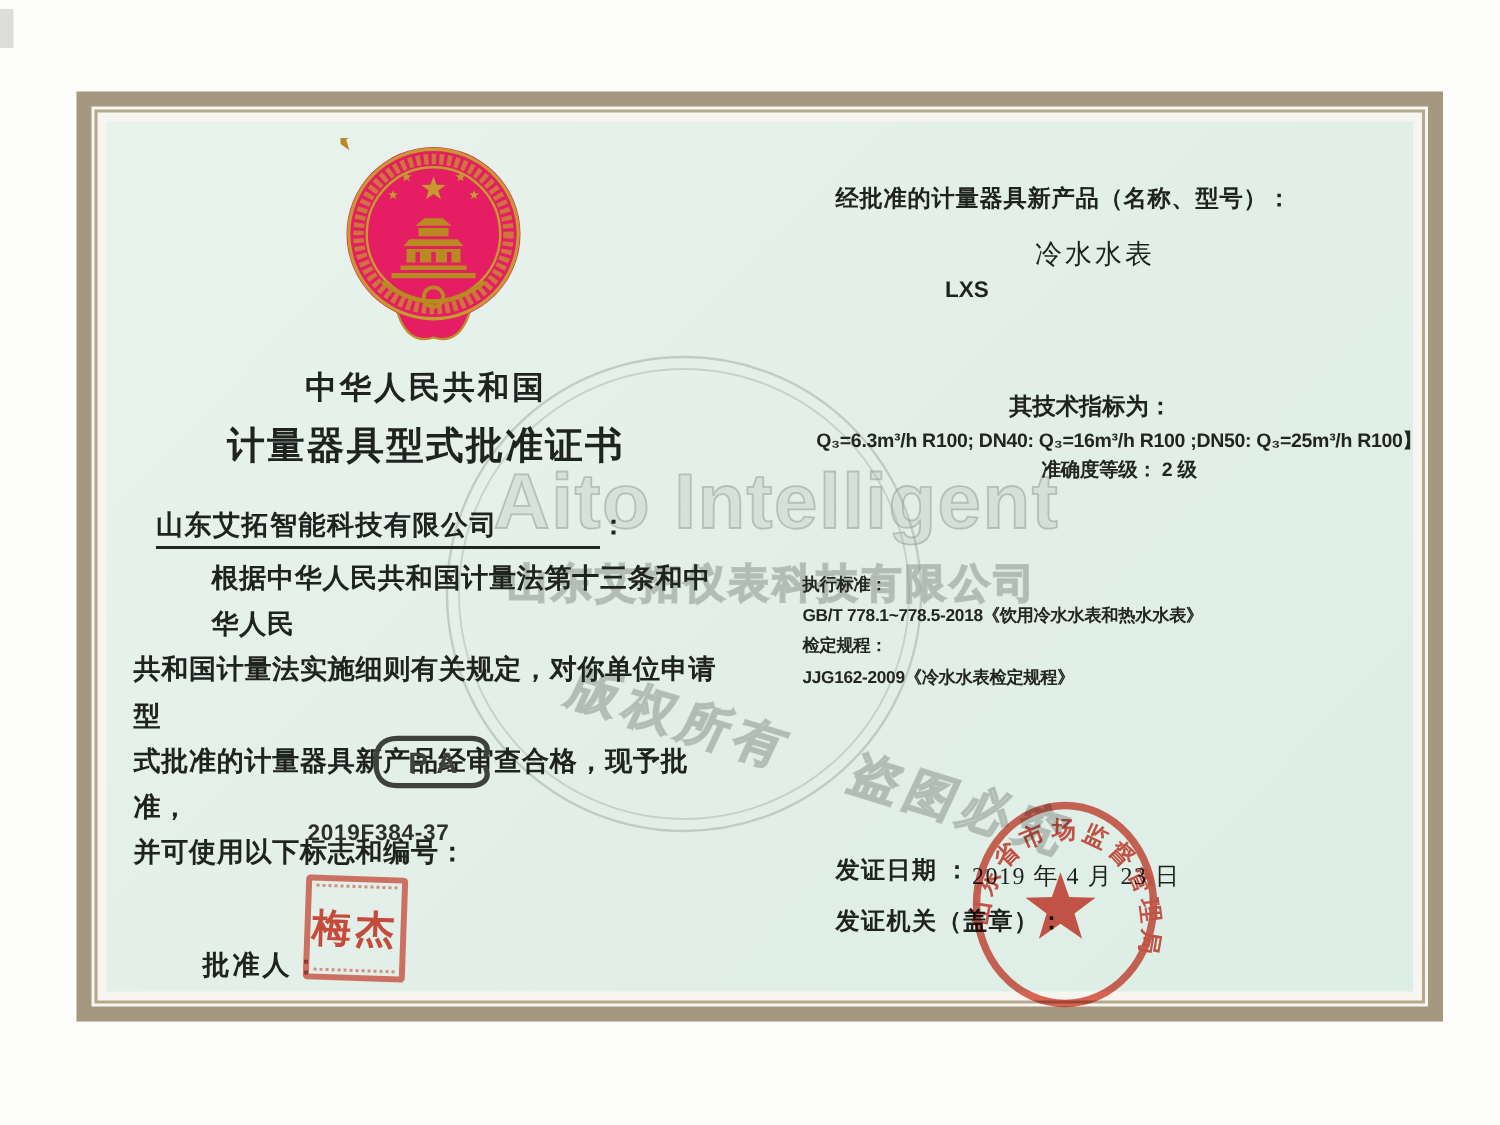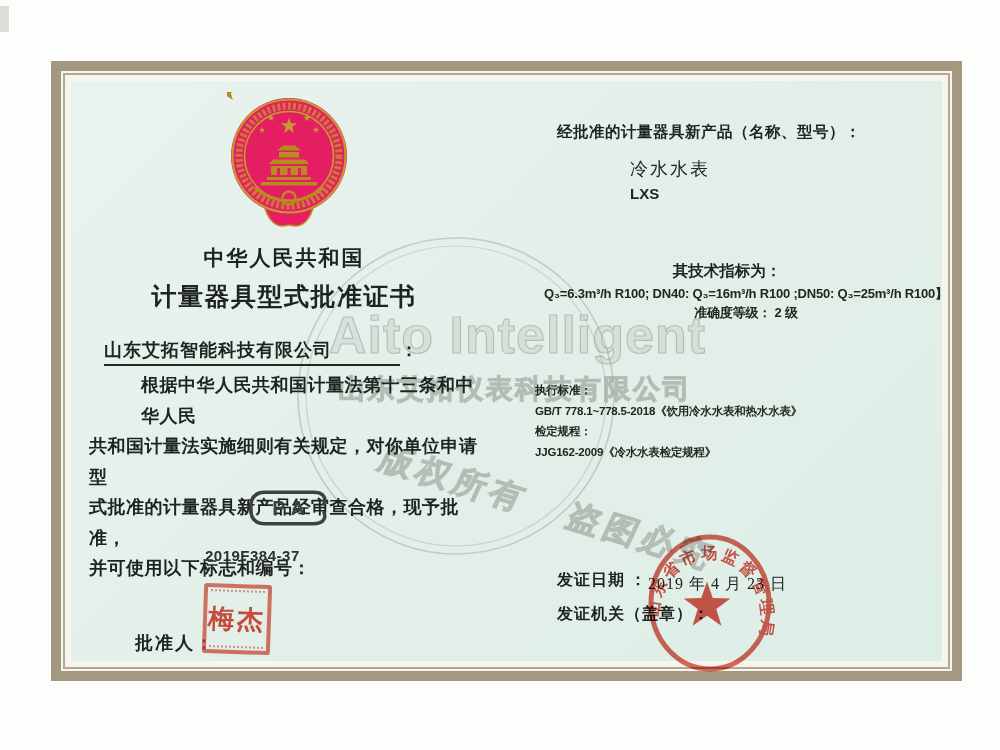--- a/index.html
+++ b/index.html
@@ -34,21 +34,21 @@
            font-family:"Liberation Sans","DejaVu Sans",sans-serif;color:#2c2f2c;letter-spacing:0.5px;}
   .approver{left:64px;top:550px;font-size:18px;font-weight:bold;letter-spacing:2px;}
   .name-seal{left:132px;top:503px;width:60px;height:62px;border:4px solid rgba(196,62,44,0.72);border-radius:3px;
              transform:rotate(2deg);display:flex;align-items:center;justify-content:center;
              color:rgba(193,56,40,0.9);font-weight:bold;font-size:26px;letter-spacing:3px;}
   .name-seal::before,.name-seal::after{content:"";position:absolute;left:3px;right:3px;height:0;
              border-top:2px dotted rgba(196,62,44,0.55);}
   .name-seal::before{top:2px;} .name-seal::after{bottom:2px;}
   
   .prod-header{left:486px;top:41px;font-size:15.5px;font-weight:bold;letter-spacing:0.5px;}
-  .prod-name{left:559px;top:76px;width:200px;text-align:left;font-size:18px;letter-spacing:2px;}
+  .prod-name{left:559px;top:76px;width:200px;text-align:center;font-size:18px;letter-spacing:2px;}
   .prod-model{left:559px;top:104px;width:200px;font-size:15px;font-weight:600;
               font-family:"Liberation Sans","DejaVu Sans",sans-serif;}
   .spec-header{left:481px;top:180px;width:350px;text-align:center;font-size:15.5px;font-weight:bold;}
   .specs{left:460px;top:203px;width:430px;text-align:center;font-size:13px;line-height:19px;font-weight:600;
          font-family:"Liberation Sans","DejaVu Sans",sans-serif;color:#23261f;letter-spacing:-0.2px;}
   .standards{left:464px;top:299px;font-size:11.5px;line-height:20.5px;font-weight:600;
          font-family:"Liberation Sans","DejaVu Sans",sans-serif;color:#23261f;letter-spacing:-0.2px;}
   .date-label{left:486px;top:489px;font-size:16px;font-weight:bold;letter-spacing:1px;z-index:5;}
   .date-value{left:577px;top:493px;font-size:16px;letter-spacing:1px;z-index:5;}
   .issuer-label{left:486px;top:523px;font-size:16px;font-weight:bold;letter-spacing:1px;z-index:5;}

